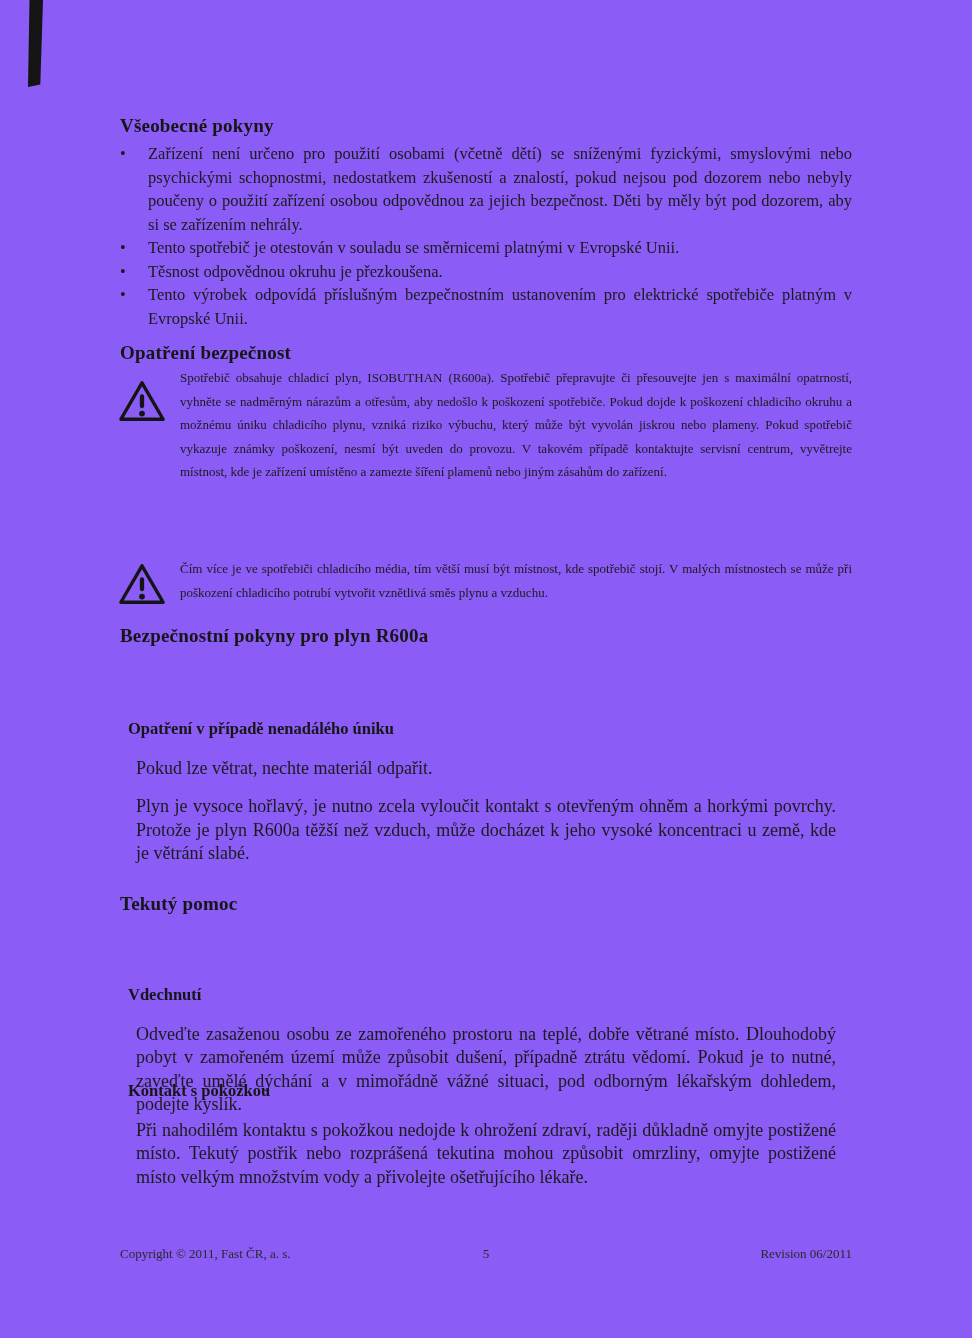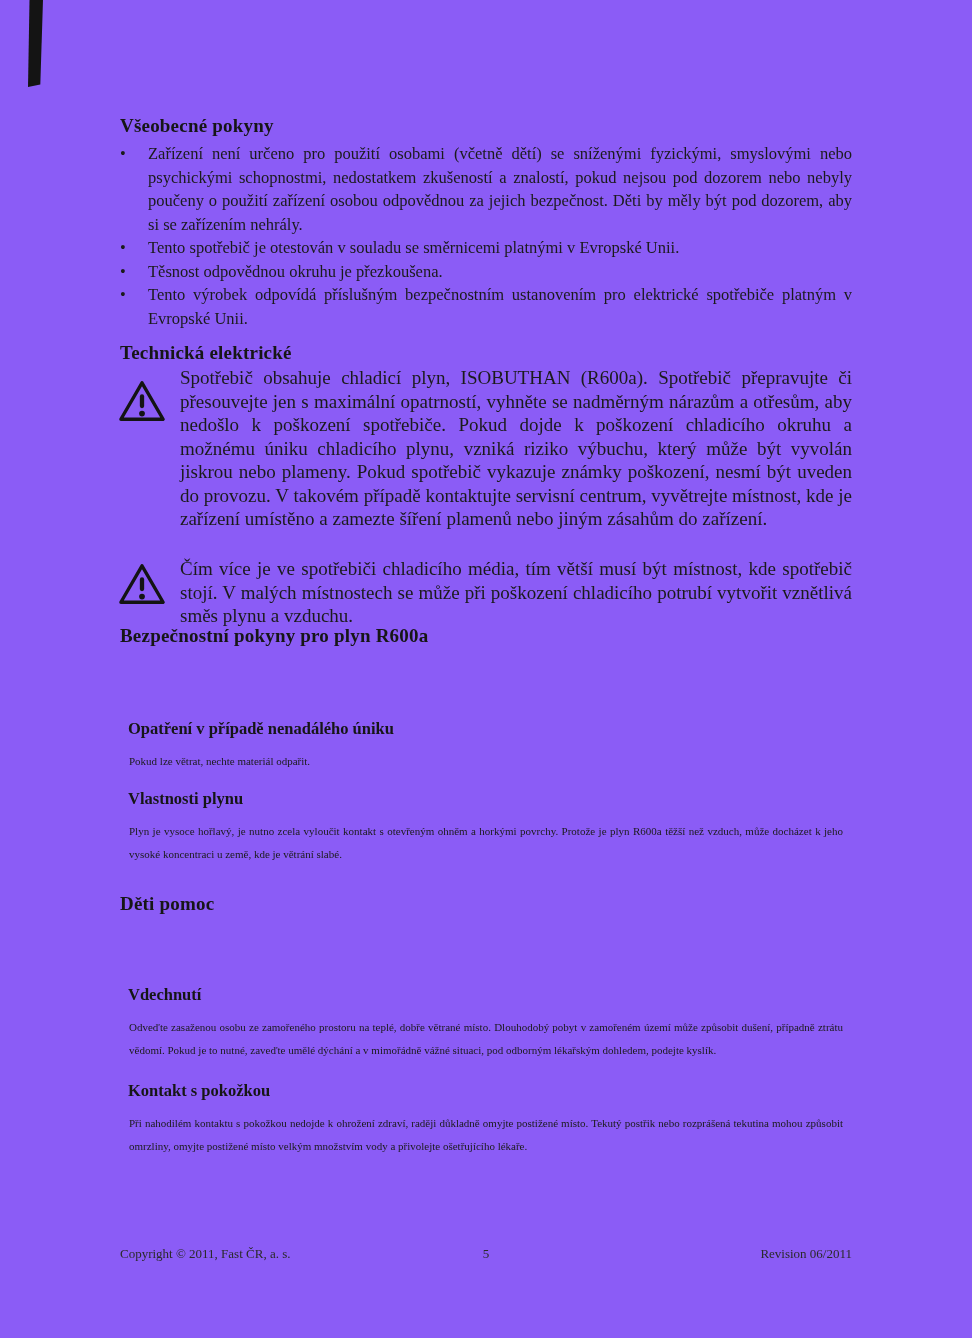--- a/index.html
+++ b/index.html
@@ -30,28 +30,28 @@
   .bullets .marker{width:28px;flex:0 0 28px;}
   .bullets .btext{flex:1;text-align:justify;}
   .warn{
     position:absolute;left:118px;width:734px;
   }
   .warn-icon{
     position:absolute;left:0;width:48px;height:48px;display:block;
   }
   .warn p{
     margin:0 0 0 62px;width:672px;
-    font-size:19px;line-height:23.5px;text-align:justify;
+    font-size:13px;line-height:23.5px;text-align:justify;
   }
   .subsec{position:absolute;left:120px;width:732px;}
   .subsec h2{
     margin:8px;font-size:16.5px;font-weight:bold;line-height:23.5px;color:#161616;
   }
   .subsec p{
-    margin:9px;font-size:11px;line-height:23.5px;text-align:justify;
+    margin:16px;font-size:18px;line-height:23.5px;text-align:justify;
   }
   .footer{
     position:absolute;left:120px;width:732px;top:1246px;
     font-size:13px;color:#2a2a2a;
   }
   .footer .f-left{position:absolute;left:0;}
   .footer .f-center{position:absolute;left:0;right:0;text-align:center;}
   .footer .f-right{position:absolute;right:0;}
 </style>
 </head>
@@ -75,21 +75,21 @@
     <li>
       <span class="marker">•</span>
       <span class="btext">Těsnost odpovědnou okruhu je přezkoušena.</span>
     </li>
     <li>
       <span class="marker">•</span>
       <span class="btext">Tento výrobek odpovídá příslušným bezpečnostním ustanovením pro elektrické spotřebiče platným v Evropské Unii.</span>
     </li>
   </ul>
 
-  <h1 class="h-main" style="top:341px">Technická elektrické</h1>
+  <h1 class="h-main" style="top:341px">Opatření bezpečnost</h1>
 
   <div class="warn" style="top:366px">
     <span class="warn-icon" style="top:12px">
       <svg width="48" height="48" viewBox="0 0 100 100" aria-hidden="true">
         <path d="M50 10 L94 86 L6 86 Z" fill="none" stroke="#141414" stroke-width="7" stroke-linejoin="round"></path>
         <rect x="45.5" y="34" width="9" height="29" rx="4.5" fill="#141414"></rect>
         <circle cx="50" cy="74" r="6" fill="#141414"></circle>
       </svg>
     </span>
     <p>Spotřebič obsahuje chladicí plyn, ISOBUTHAN (R600a). Spotřebič přepravujte či přesouvejte jen s maximální opatrností, vyhněte se nadměrným nárazům a otřesům, aby nedošlo k poškození spotřebiče. Pokud dojde k poškození chladicího okruhu a možnému úniku chladicího plynu, vzniká riziko výbuchu, který může být vyvolán jiskrou nebo plameny. Pokud spotřebič vykazuje známky poškození, nesmí být uveden do provozu. V takovém případě kontaktujte servisní centrum, vyvětrejte místnost, kde je zařízení umístěno a zamezte šíření plamenů nebo jiným zásahům do zařízení.</p>
@@ -107,25 +107,24 @@
   </div>
 
   <h1 class="h-main" style="top:624px">Bezpečnostní pokyny pro plyn R600a</h1>
 
   <div class="subsec" style="top:709px">
     <h2>Opatření v případě nenadálého úniku</h2>
     <p>Pokud lze větrat, nechte materiál odpařit.</p>
   </div>
 
   <div class="subsec" style="top:779px">
-    <h2>Vlastnosti plynu</h2>
     <p>Plyn je vysoce hořlavý, je nutno zcela vyloučit kontakt s otevřeným ohněm a horkými povrchy. Protože je plyn R600a těžší než vzduch, může docházet k jeho vysoké koncentraci u země, kde je větrání slabé.</p>
   </div>
 
-  <h1 class="h-main" style="top:892px">Děti pomoc</h1>
+  <h1 class="h-main" style="top:892px">Tekutý pomoc</h1>
 
   <div class="subsec" style="top:975px">
     <h2>Vdechnutí</h2>
     <p>Odveďte zasaženou osobu ze zamořeného prostoru na teplé, dobře větrané místo. Dlouhodobý pobyt v zamořeném území může způsobit dušení, případně ztrátu vědomí. Pokud je to nutné, zaveďte umělé dýchání a v mimořádně vážné situaci, pod odborným lékařským dohledem, podejte kyslík.</p>
   </div>
 
   <div class="subsec" style="top:1071px">
     <h2>Kontakt s pokožkou</h2>
     <p>Při nahodilém kontaktu s pokožkou nedojde k ohrožení zdraví, raději důkladně omyjte postižené místo. Tekutý postřik nebo rozprášená tekutina mohou způsobit omrzliny, omyjte postižené místo velkým množstvím vody a přivolejte ošetřujícího lékaře.</p>
   </div>

